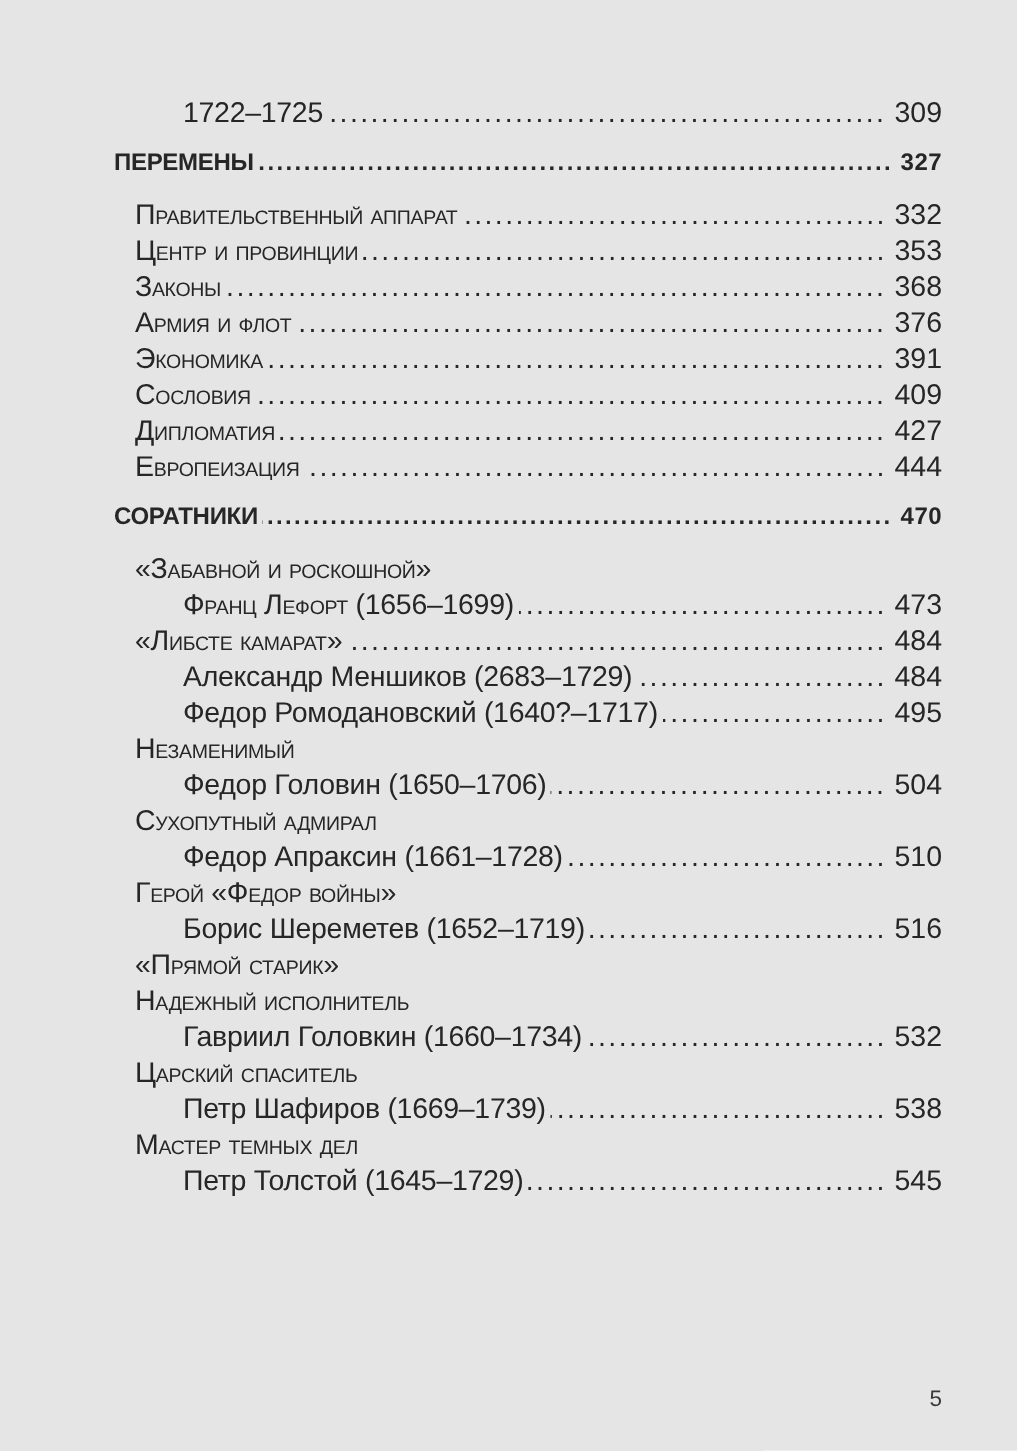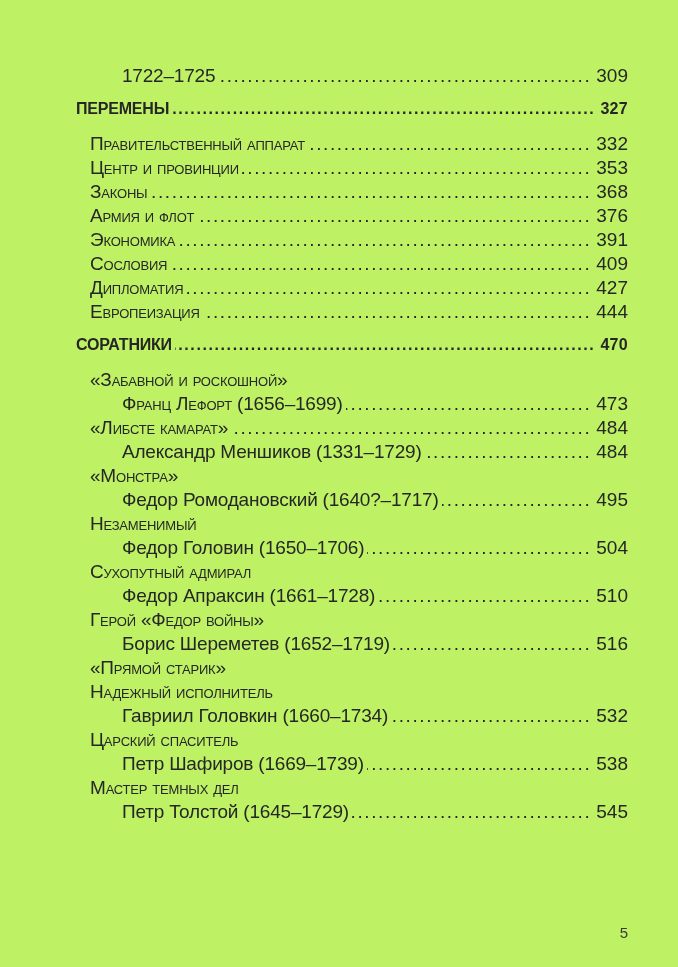--- a/index.html
+++ b/index.html
@@ -13,21 +13,21 @@
     position: relative;
     overflow: hidden;
     font-family: "Liberation Sans", sans-serif;
     color: #262626;
   }
   .page {
     position: absolute;
     inset: 0;
     box-sizing: border-box;
     padding: 64px 50px 12px 76px;
-    background: #bef264;
+    background: #e5e5e5;
   }
   .toc-list {
     width: 100%;
   }
   .row {
     display: flex;
     align-items: baseline;
     font-size: 19px;
     line-height: 24px;
     white-space: nowrap;
@@ -139,26 +139,23 @@
         <span class="title">Франц Лефорт (1656–1699)</span>
         <span class="dots"></span>
         <span class="pageno">473</span>
       </div>
       <div class="row style-smallcaps indent-1">
         <span class="title">«Либсте камарат»</span>
         <span class="dots"></span>
         <span class="pageno">484</span>
       </div>
       <div class="row style-plain indent-2">
-        <span class="title">Александр Меншиков (1331–1729)</span>
+        <span class="title">Александр Меншиков (2683–1729)</span>
         <span class="dots"></span>
         <span class="pageno">484</span>
-      </div>
-      <div class="row style-smallcaps indent-1">
-        <span class="title">«Монстра»</span>
       </div>
       <div class="row style-plain indent-2">
         <span class="title">Федор Ромодановский (1640?–1717)</span>
         <span class="dots"></span>
         <span class="pageno">495</span>
       </div>
       <div class="row style-smallcaps indent-1">
         <span class="title">Незаменимый</span>
       </div>
       <div class="row style-plain indent-2">

